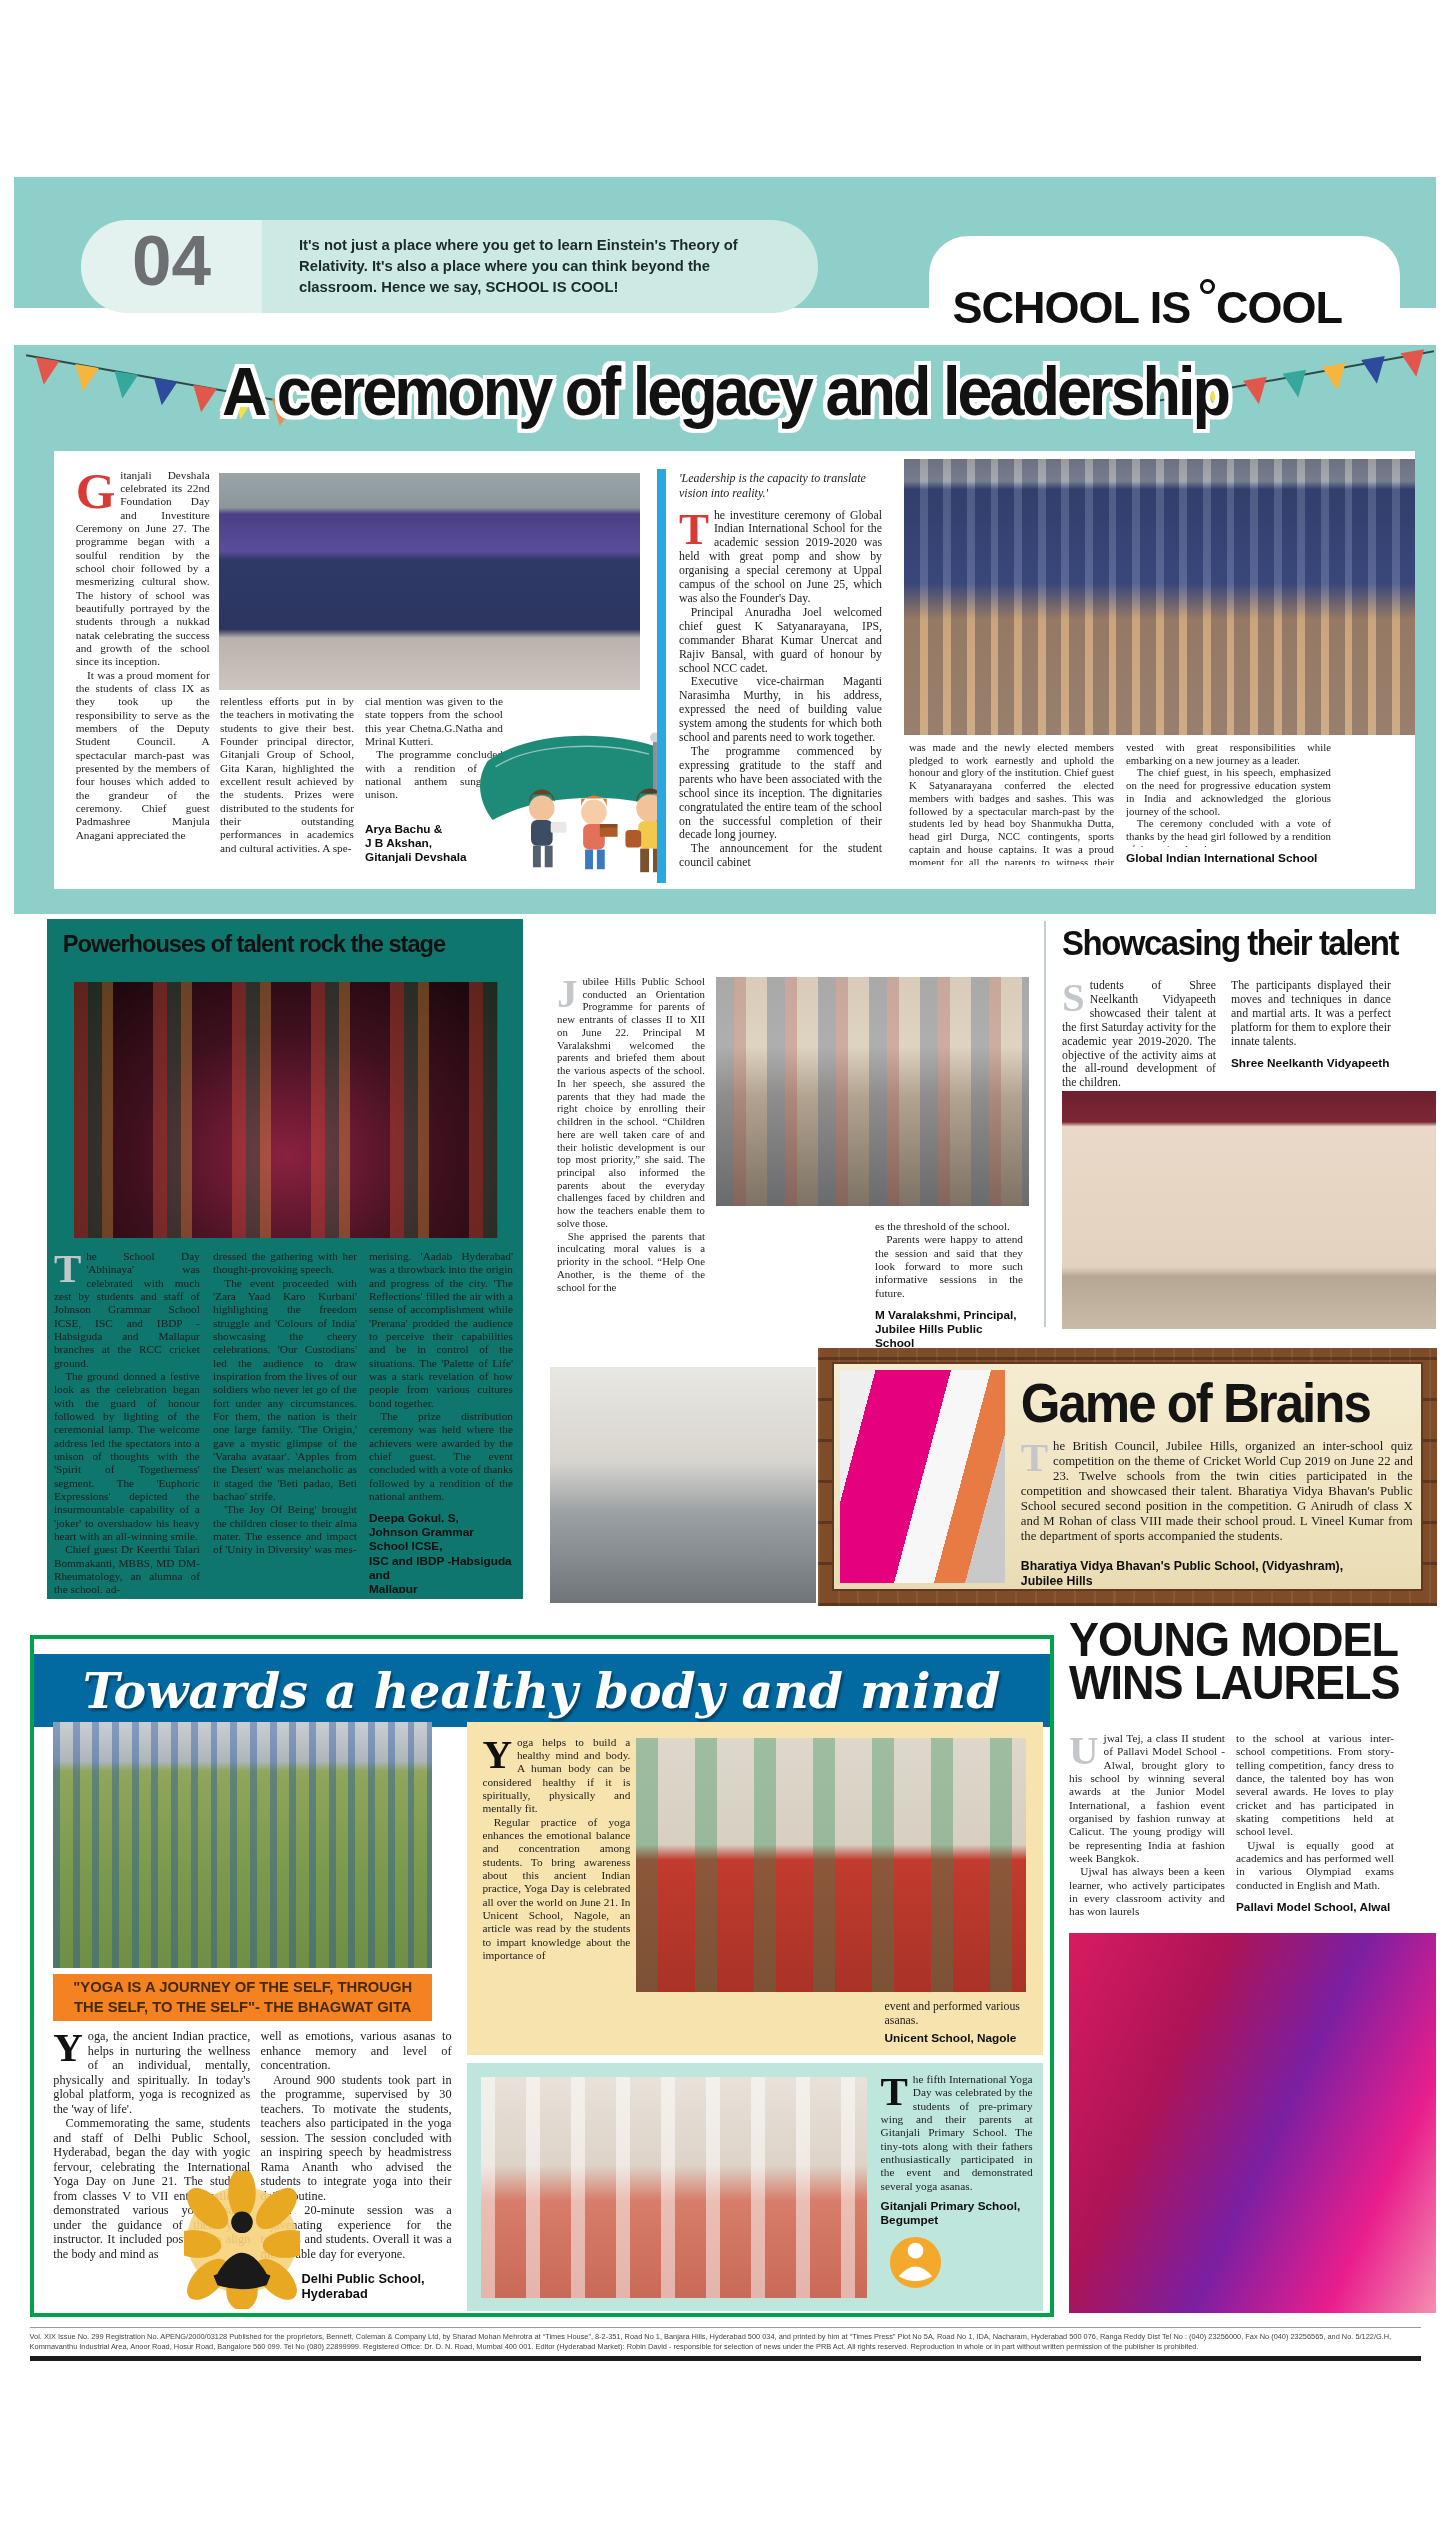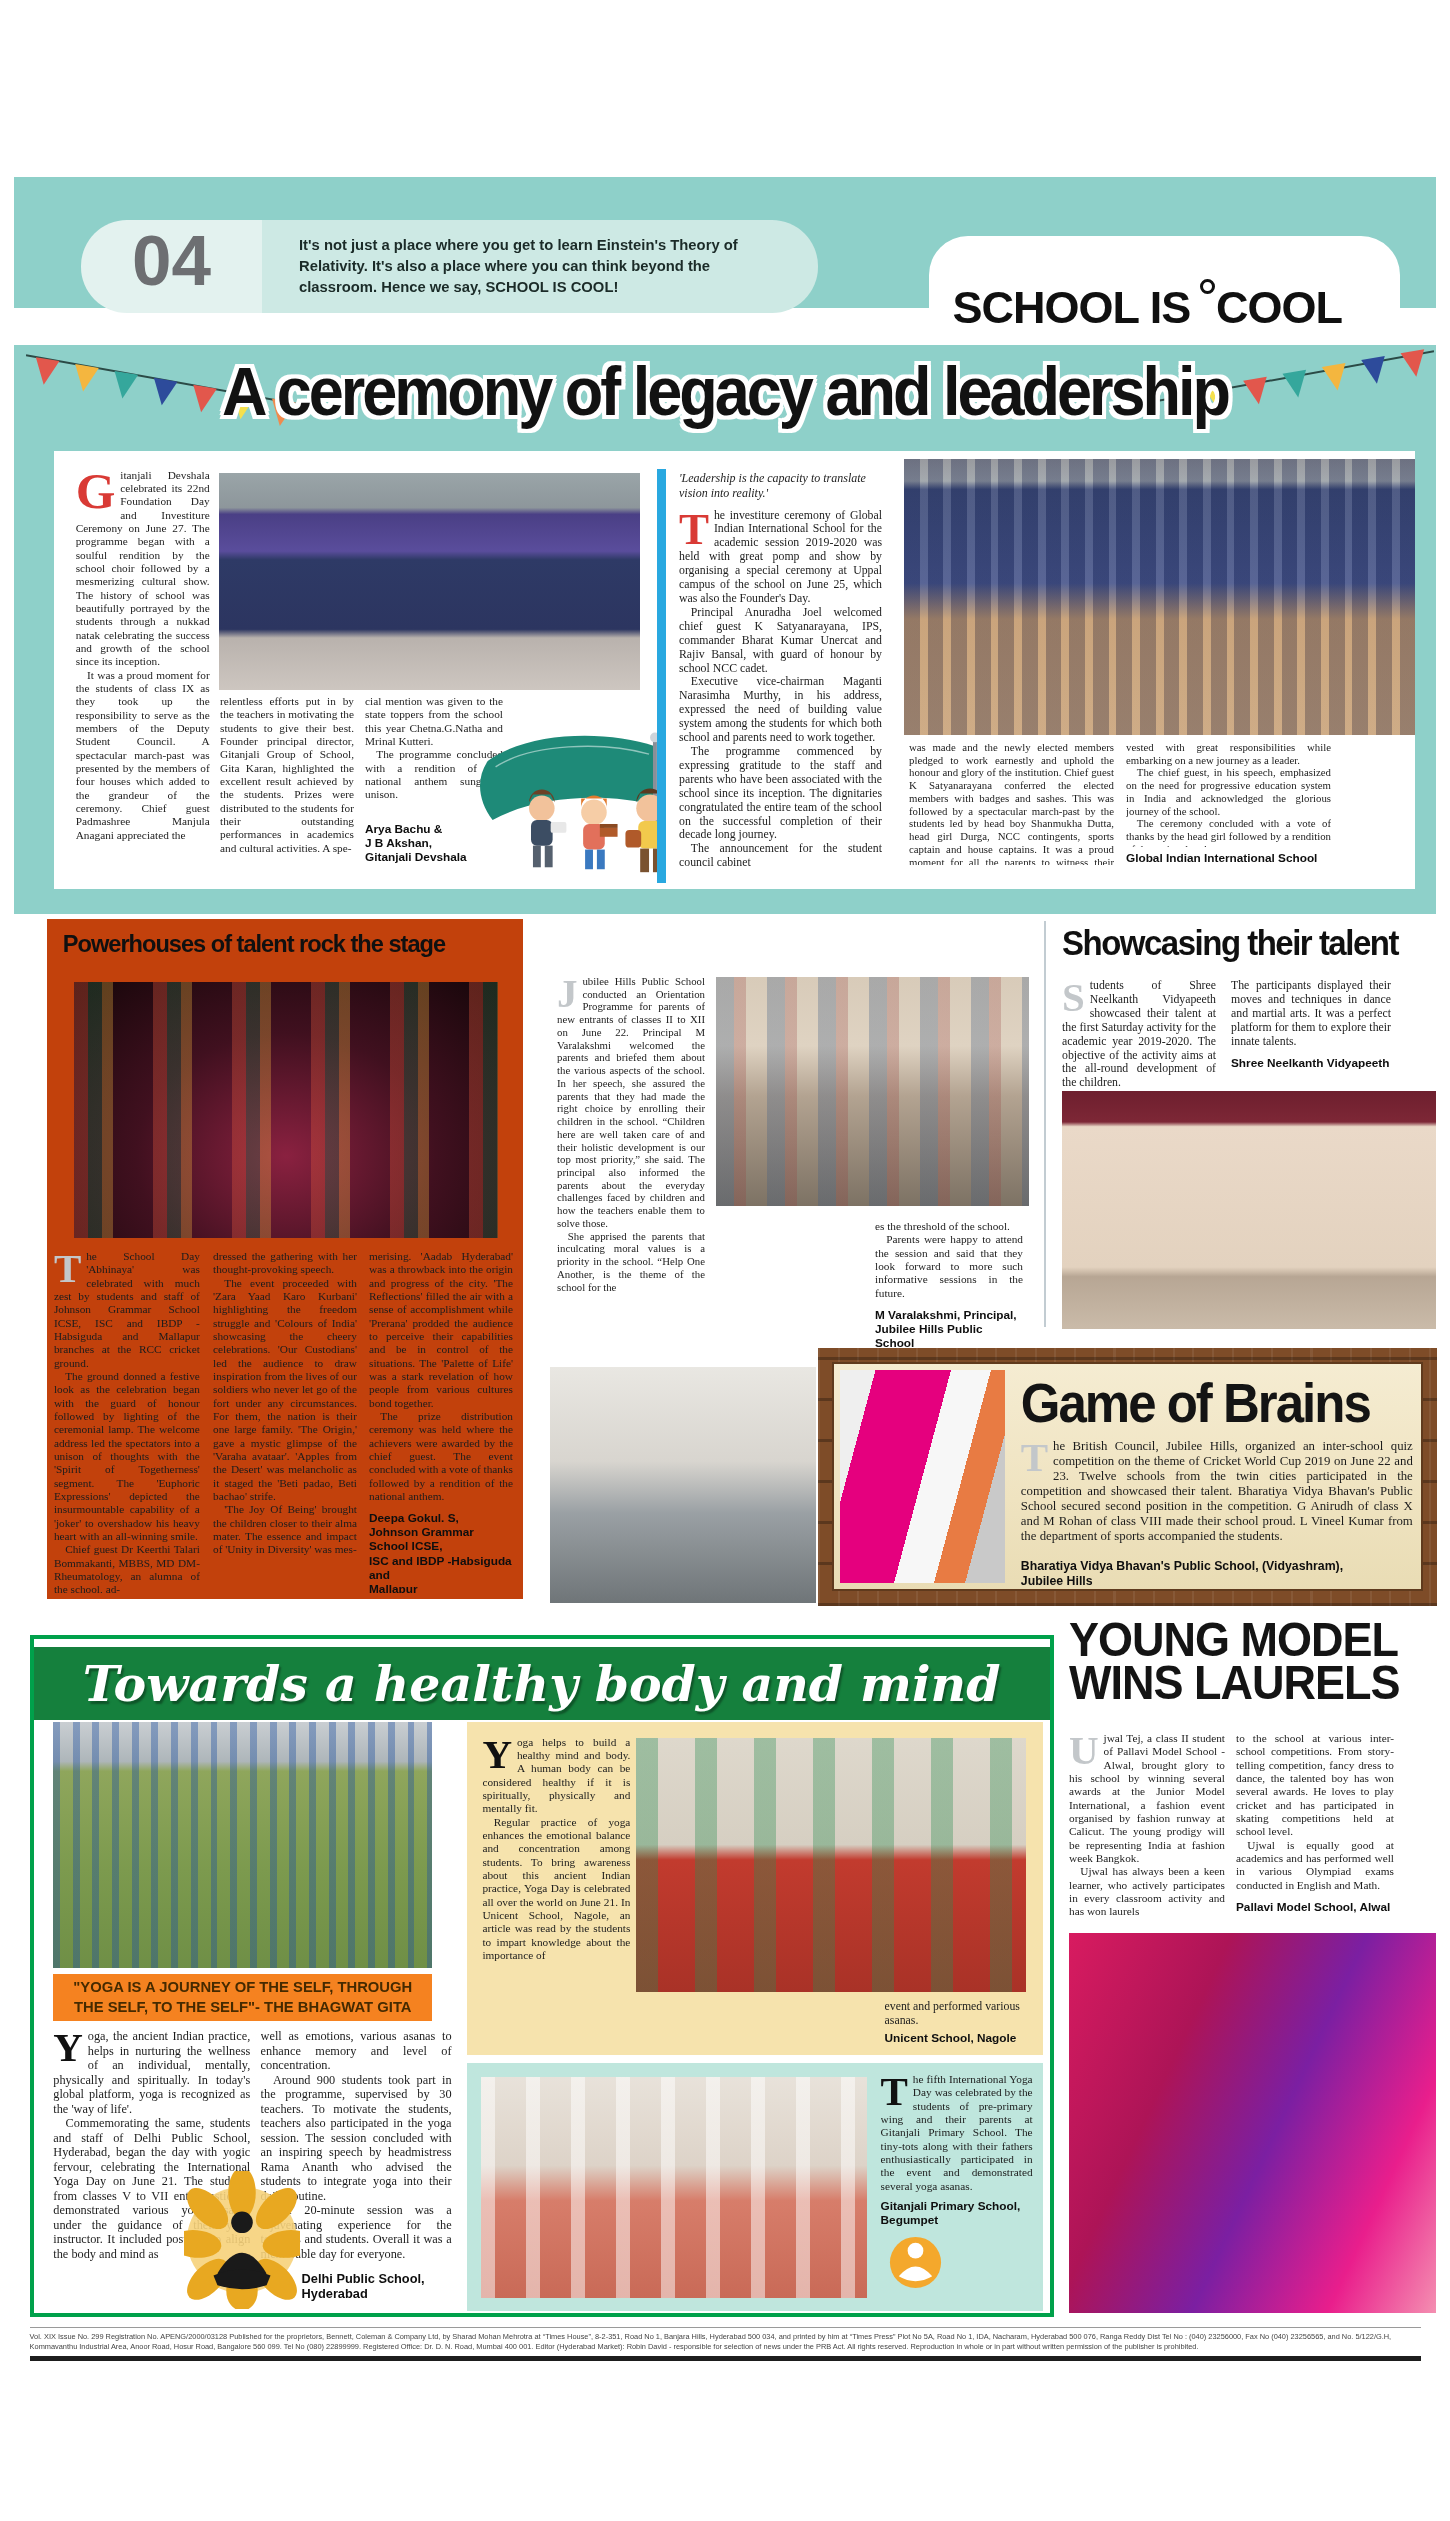--- a/index.html
+++ b/index.html
@@ -42,33 +42,33 @@
   .photo-trophy{background:linear-gradient(105deg,#efefef 0 16%,#e5007e 16% 50%,#f7f7f7 50% 68%,#e87b43 68% 82%,#c9c9c9 82%);}
   .photo-class{background:linear-gradient(180deg,#e9e7e2 0%,#d8d5cf 40%,#9aa0a4 62%,#6f7578 100%);}
   .photo-mass{background:repeating-linear-gradient(90deg,rgba(30,80,160,.4) 0 6.9px,transparent 6.9px 19.7px),
      linear-gradient(180deg,#c9ced2 0%,#aeb6ba 16%,#8fa65c 20%,#7c9a4e 60%,#6f8f46 100%);}
   .photo-redmat{background:repeating-linear-gradient(90deg,rgba(40,140,80,.35) 0 21.7px,transparent 21.7px 59px),
      linear-gradient(180deg,#ded8cc 0%,#d6cfc2 42%,#c23b2e 48%,#a93227 100%);}
   .photo-fashion{background:linear-gradient(115deg,#d81b60 0%,#ad1457 30%,#7b1fa2 55%,#e91e8c 80%,#f48fb1 100%);}
   .photo-gyoga{background:repeating-linear-gradient(90deg,rgba(255,255,255,.5) 0 13.8px,transparent 13.8px 45px),
      linear-gradient(180deg,#e8e2da 0%,#ddd3c8 40%,#d77d6a 56%,#c96a57 100%);}
   
-  .pwpanel{left:47px;top:919px;width:476px;height:680px;background:#c2410c;}
+  .pwpanel{left:47px;top:919px;width:476px;height:680px;background:#0f766e;}
   .pw-title{font-family:"Liberation Sans",sans-serif;font-weight:bold;font-size:23.6px;letter-spacing:-1px;color:#101010;}
   .s-title{font-family:"DejaVu Serif",serif;font-style:italic;font-weight:bold;font-size:39px;letter-spacing:-1px;color:#0d0d0d;}
   .sc-title{font-family:"Liberation Sans",sans-serif;font-weight:bold;font-size:33px;letter-spacing:-1.5px;color:#101010;transform:scaleY(1.05);transform-origin:left top;}
   .vdiv{background:#c2ccd2;}
   
   .wood{background:repeating-linear-gradient(0deg,rgba(0,0,0,.28) 0 3px,transparent 3px 41px),
         repeating-linear-gradient(90deg,rgba(255,255,255,.07) 0 2px,transparent 2px 19.7px),#7e4c28;}
   .parch{background:linear-gradient(180deg,#f5ecd2 0%,#efe3c0 60%,#e9dcb4 100%);box-shadow:0 0 0 2px #5f3a1d inset;}
   .gb-title{font-family:"Liberation Sans",sans-serif;font-weight:bold;font-size:51px;letter-spacing:-2px;color:#141414;transform:scaleY(1.1);transform-origin:left top;}
   
   .hypanel{left:29.6px;top:1635px;width:1024px;height:682px;border:4.9px solid #00a14b;background:#fff;box-sizing:border-box;}
-  .hy-banner{left:0;top:8px;width:100%;height:73px;background:#15803d;display:flex;align-items:center;justify-content:center;}
+  .hy-banner{left:0;top:15px;width:100%;height:73px;background:#0369a1;display:flex;align-items:center;justify-content:center;}
   .hy-title{font-family:"DejaVu Serif",serif;font-style:italic;font-weight:bold;font-size:49px;color:#ffffff;text-shadow:2px 3px 2px rgba(0,0,0,.35);}
   .orangebox{background:#f58220;display:flex;align-items:center;justify-content:center;padding:3.9px 9.9px;box-sizing:border-box;}
   .gita{font-family:"Liberation Sans",sans-serif;font-weight:bold;font-size:14.8px;line-height:1.3;color:#452a00;text-align:center;}
   .unicent{background:#f6e3ad;}
   .gitan{background:#bfe6dd;}
   
   .ym-title{font-family:"Liberation Sans",sans-serif;font-weight:bold;font-size:45px;line-height:.95;letter-spacing:-1px;color:#141414;transform:scaleY(1.08);transform-origin:left top;}
   
   .foot{font-family:"Liberation Sans",sans-serif;font-size:7.4px;line-height:1.35;color:#444;}
 </style>

